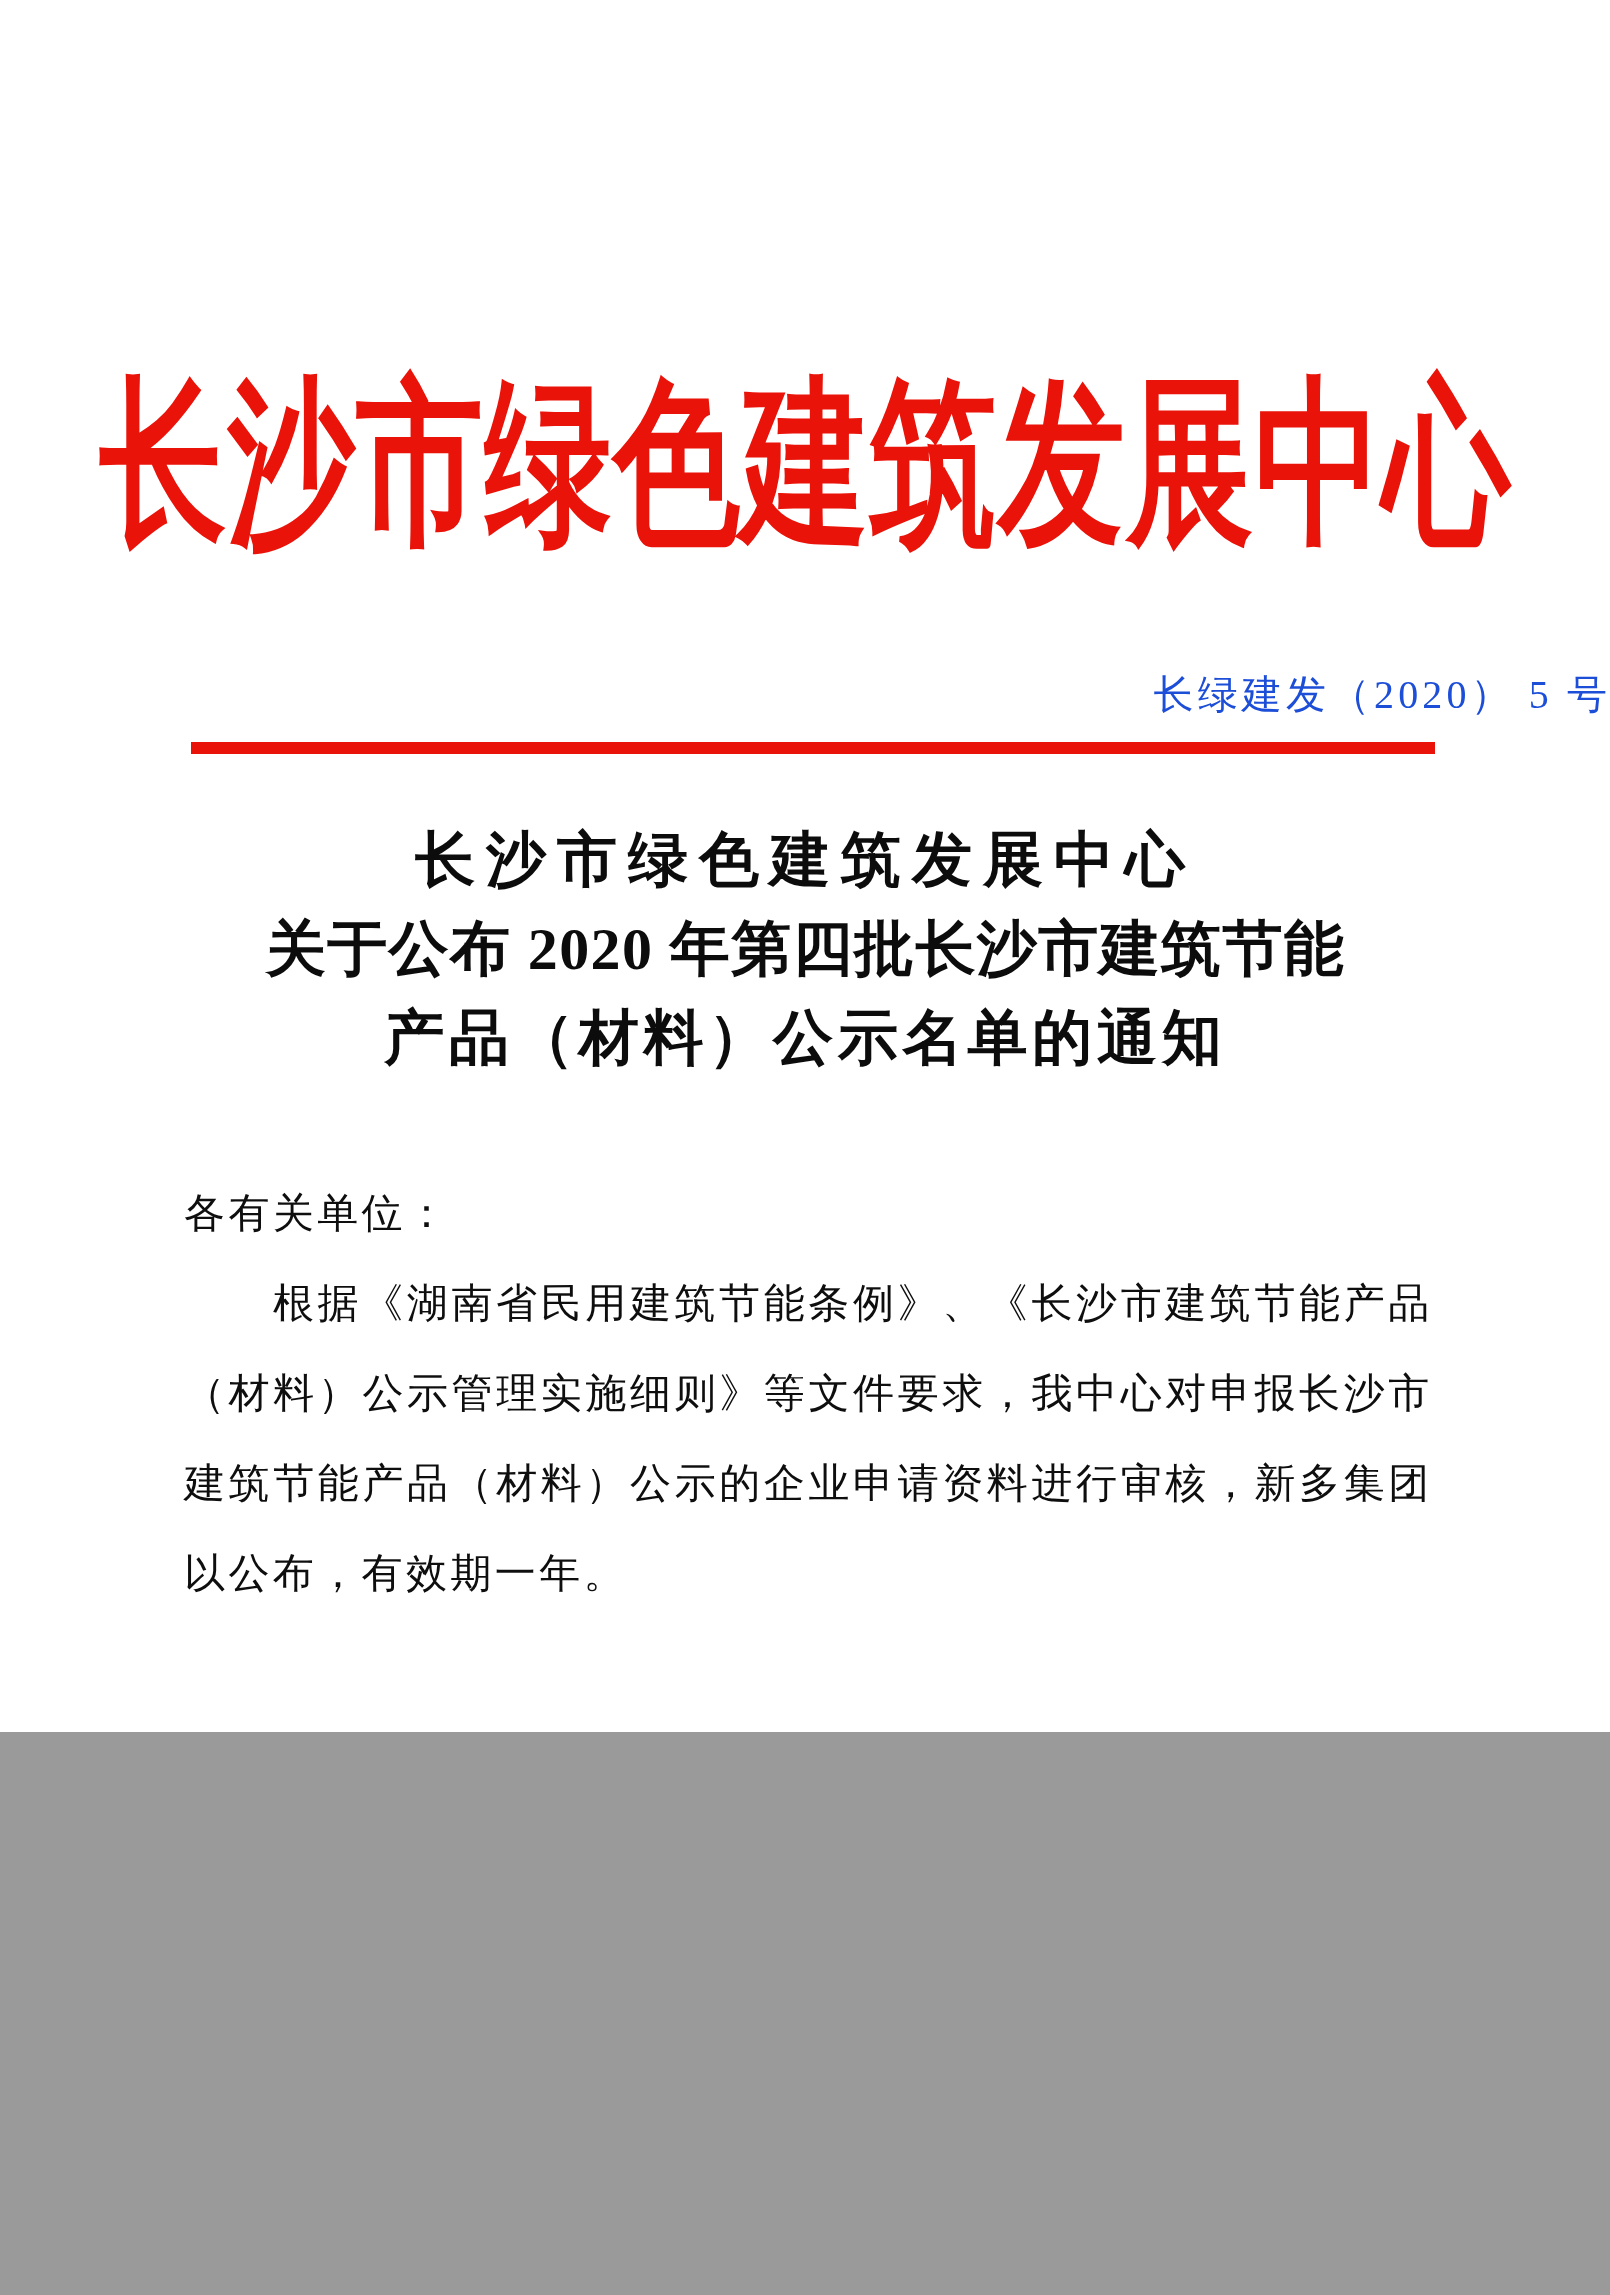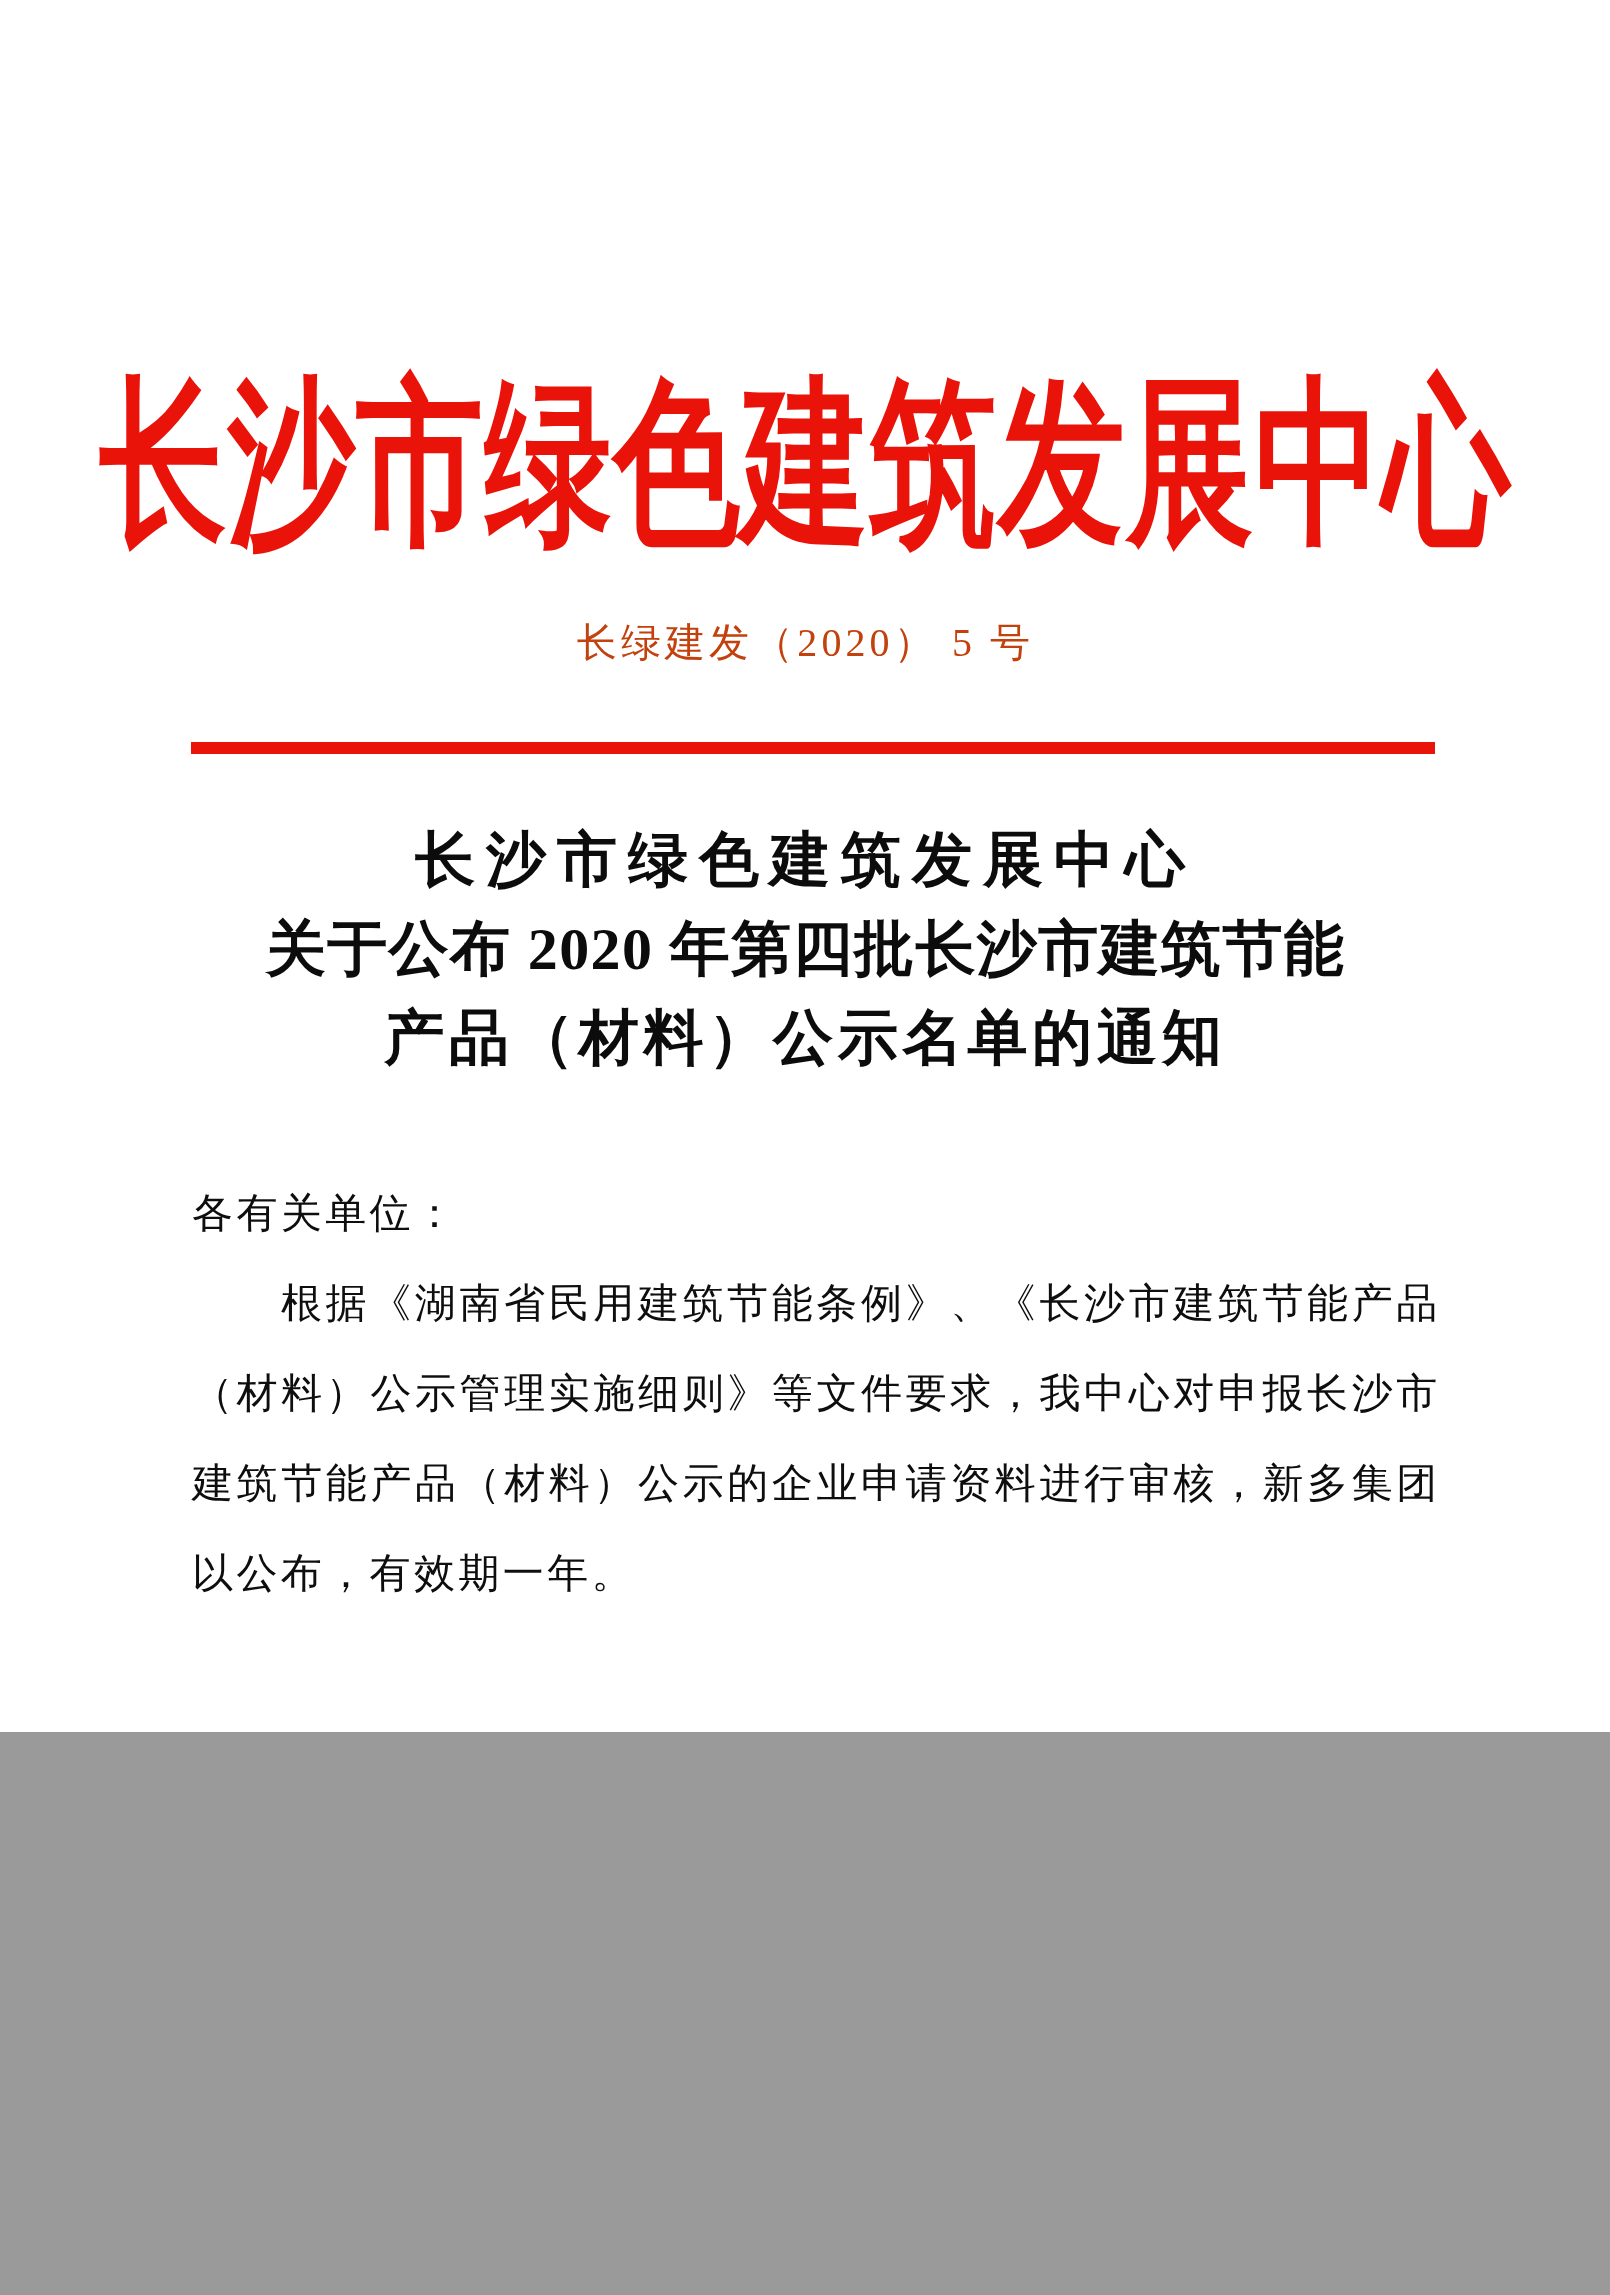--- a/index.html
+++ b/index.html
@@ -26,28 +26,28 @@
     line-height: 130px;
     letter-spacing: 1.4px;
     color: var(--accent);
     transform: scaleY(1.42);
     transform-origin: top center;
     white-space: nowrap;
   }
   
   .doc-number {
     position: absolute;
-    top: 622px;
+    top: 674px;
     left: 0;
     width: 100%;
-    text-align: center;
+    text-align: right;
     font-size: 40px;
     line-height: 42px;
     letter-spacing: 4.1px;
-    color: #c2410c;
+    color: #1d4ed8;
     white-space: nowrap;
   }
   
   .red-rule {
     position: absolute;
     left: 191px;
     top: 742px;
     width: 1244px;
     height: 11.6px;
     background: var(--accent);
@@ -64,21 +64,21 @@
     line-height: 89px;
     color: #0c0c0c;
     white-space: nowrap;
   }
   .title .t1 { letter-spacing: 11px; }
   .title .t2 { letter-spacing: 1.4px; }
   .title .t3 { letter-spacing: 4.8px; }
   
   .body-text {
     position: absolute;
-    left: 192px;
+    left: 184px;
     top: 1168px;
     width: 1248px;
     font-size: 41px;
     line-height: 90px;
     color: #0e0e0e;
   }
   .body-text .line {
     height: 90px;
     letter-spacing: 3.4px;
     white-space: nowrap;

